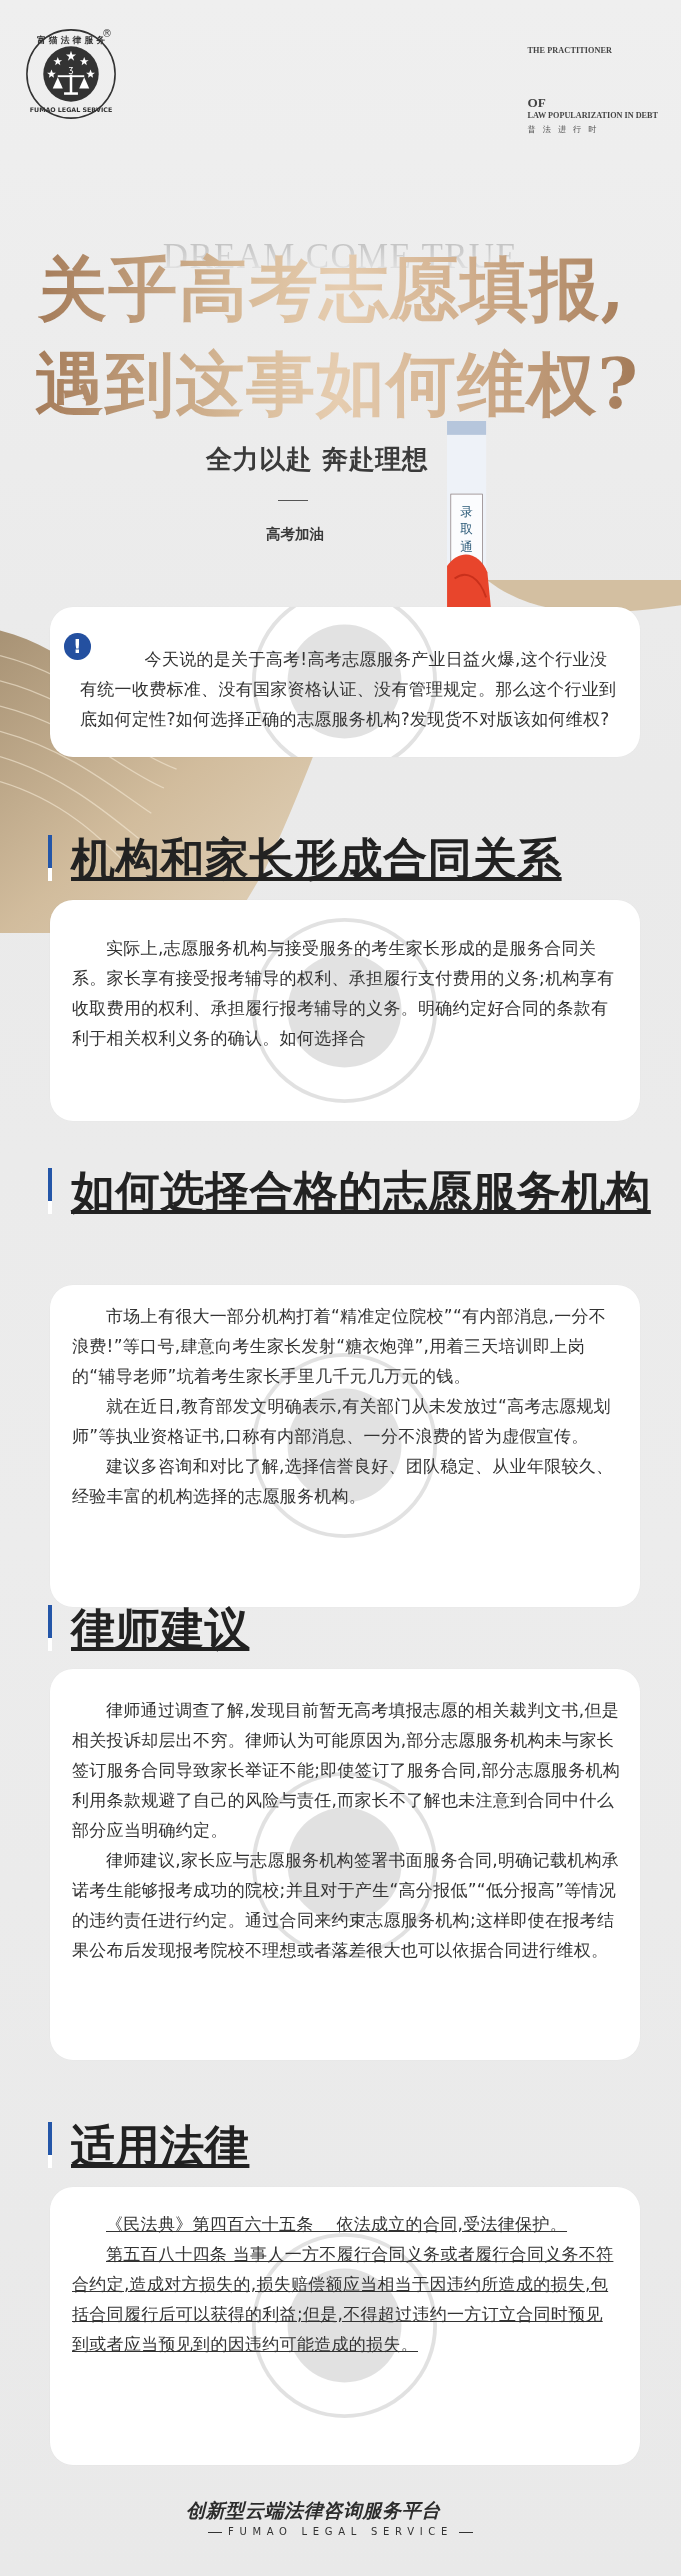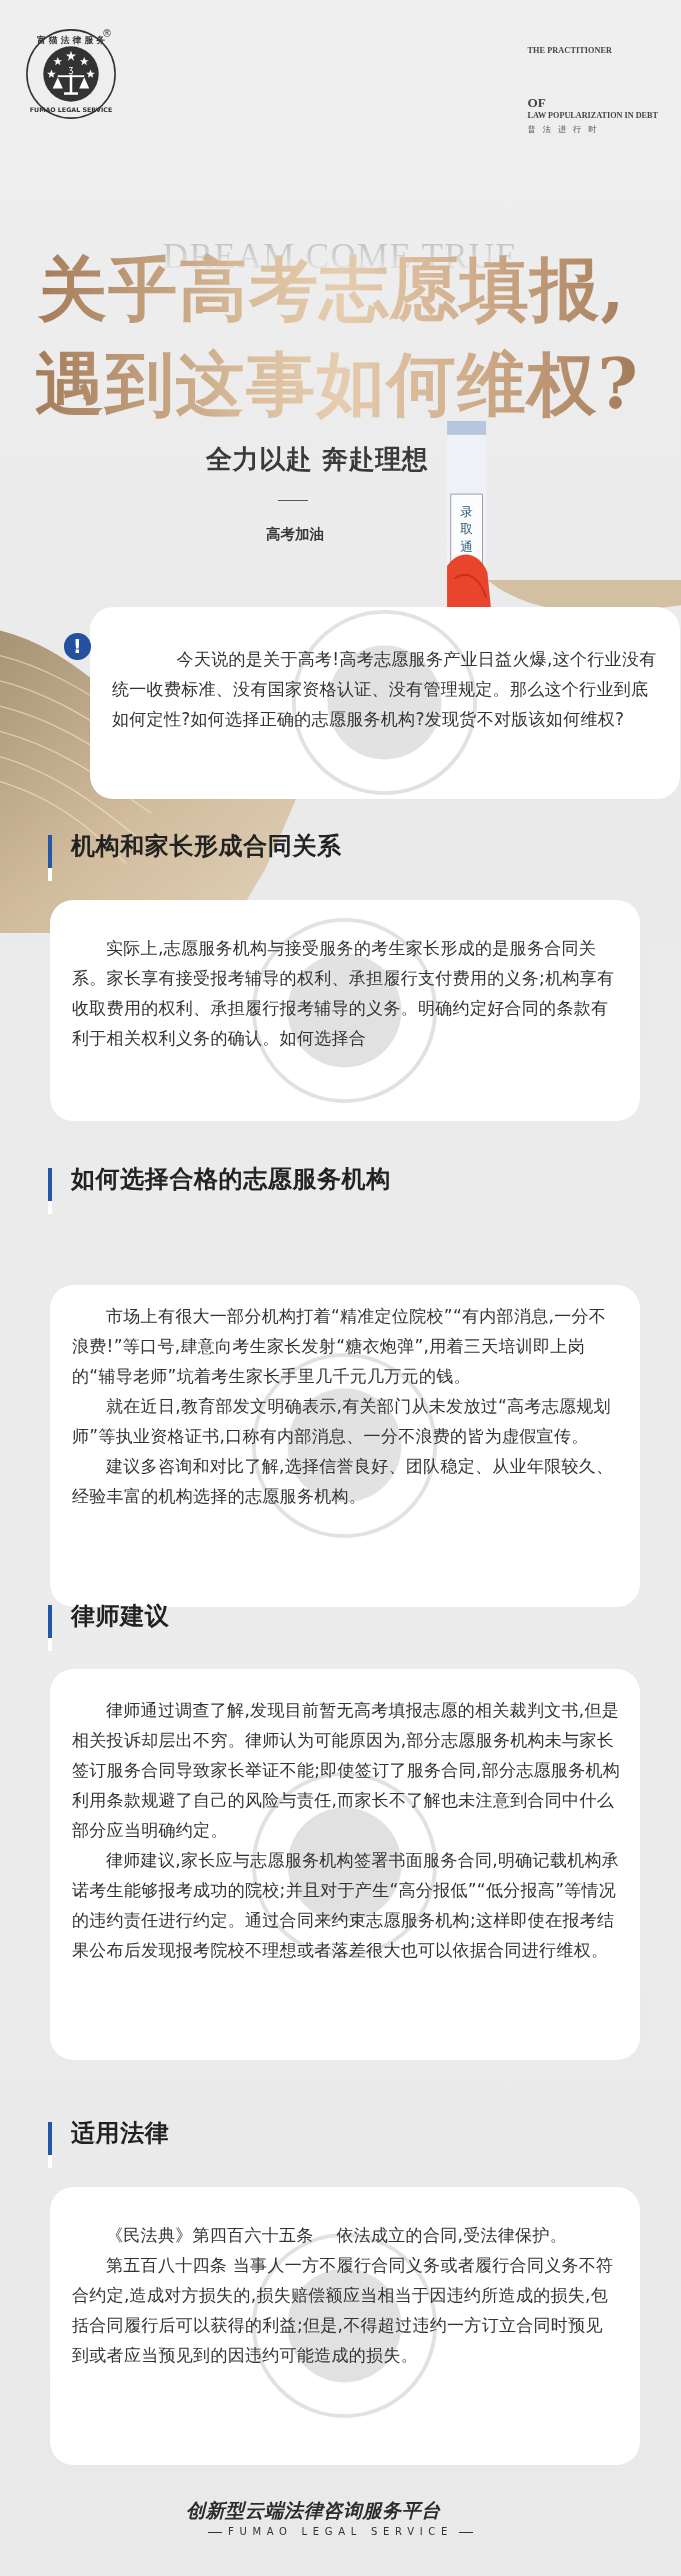--- a/index.html
+++ b/index.html
@@ -39,37 +39,37 @@
   
   .scroll { left: 442px; top: 423px; width: 63px; height: 189px; }
   .ribbon-wave { left: 0; top: 580px; width: 681px; height: 353px; }
 
   
   .card { position: absolute; left: 50px; width: 590px; background: #ffffff; border-radius: 23px; box-shadow: 0 0 0 0.6px rgba(0,0,0,0.02); overflow: hidden; }
   .card-text { position: relative; z-index: 2; font-size: 17px; line-height: 30px; color: #333; letter-spacing: 0.3px; }
   .card-text p { text-indent: 2em; }
   .watermark { position: absolute; left: 50%; top: 50%; width: 189px; height: 189px; margin-left: -95px; margin-top: -95px; opacity: 0.17; z-index: 1; }
 
-  .intro { top: 607px; height: 192px; padding: 37px 22px 0 22px; margin-left: 40px; }
+  .intro { top: 607px; height: 150px; padding: 37px 22px 0 30px; }
   .intro-icon { position: absolute; left: 64px; top: 633px; width: 26.5px; height: 26.5px; border-radius: 50%; background: #2450a0; color: #fff; text-align: center; font-weight: bold; font-size: 19px; line-height: 26.5px; z-index: 5; font-family: "DejaVu Sans", sans-serif; }
   .intro .card-text p:first-child { text-indent: 3.8em; }
 
   .sec-head { position: absolute; left: 48px; height: 50px; }
   .sec-bar { position: absolute; left: 0; top: 0; width: 3.8px; height: 33px; background: #2456a8; }
   .sec-bar-w { position: absolute; left: 0; top: 33px; width: 3.8px; height: 12.6px; background: #ffffff; }
-  .sec-title { position: absolute; left: 23px; top: -5px; font-family: "DejaVu Sans", sans-serif; font-weight: bold; font-size: 24px; color: #222; white-space: nowrap; letter-spacing: 0.6px; }
+  .sec-title { position: absolute; left: 23px; top: -5px; font-family: "DejaVu Sans", sans-serif; font-weight: bold; font-size: 44px; color: #222; white-space: nowrap; letter-spacing: 0.6px; text-decoration: underline; }
 
   .s1-head { top: 835px; }
   .s1-card { top: 900px; height: 221px; padding: 33px 22px 0 22px; }
   .s2-head { top: 1168px; }
   .s2-card { top: 1237px; height: 322px; padding: 16px 22px 0 22px; margin-top: 48px; }
   .s3-head { top: 1605px; }
   .s3-card { top: 1669px; height: 391px; padding: 26px 14px 0 22px; }
   .s4-head { top: 2122px; }
-  .s4-card { top: 2187px; height: 278px; padding: 33px 22px 0 22px; }
+  .s4-card { top: 2187px; height: 278px; padding: 22px 22px 0 22px; text-decoration: underline; }
 
   
   .footer-main { left: 0; width: 627px; top: 2498px; text-align: center; font-family: "DejaVu Sans", sans-serif; font-weight: bold; font-style: italic; font-size: 19px; color: #2c2c2c; letter-spacing: 0.6px; }
   .footer-sub { left: 0; width: 681px; top: 2526px; text-align: center; font-size: 10px; letter-spacing: 5.7px; color: #333; font-family: "DejaVu Sans", sans-serif; }
   .footer-line { display: inline-block; width: 14px; height: 0.6px; background: #333; vertical-align: middle; margin: 0 6.3px; }
 </style>
 </head>
 <body>
 
 <svg class="abs ribbon-wave" viewBox="0 0 1080 560" preserveAspectRatio="none">

